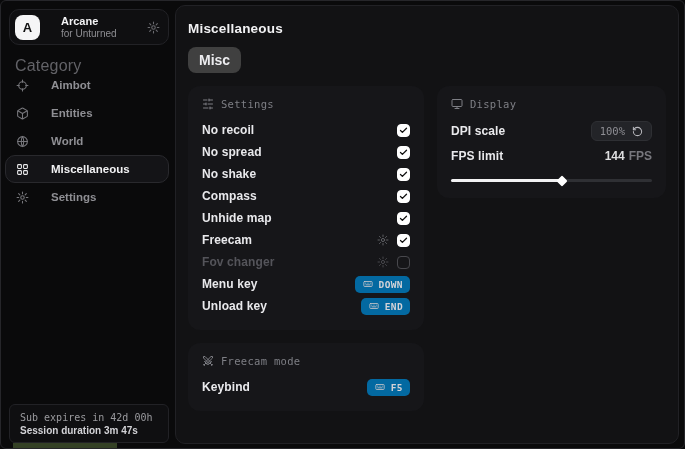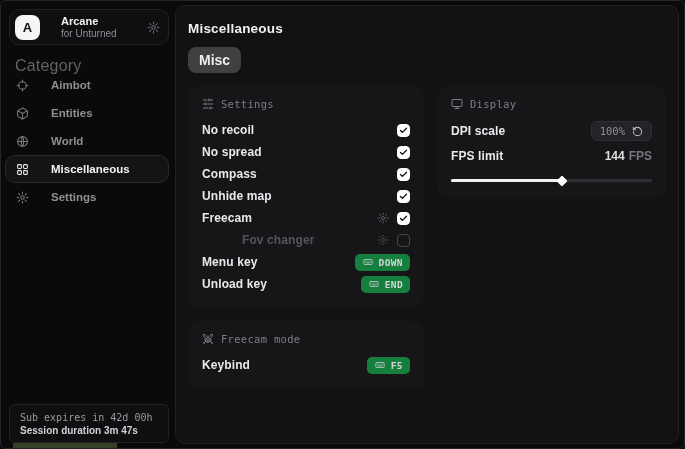--- a/index.html
+++ b/index.html
@@ -77,39 +77,39 @@
   }
   .card + .card { margin-top:13px; }
   .card-head {
     display:flex; align-items:center; gap:7px; margin:1px 0 9px;
     font-family:"DejaVu Sans Mono",monospace; font-size:10.5px;
     color:#7e7f85; letter-spacing:.3px;
   }
   .card-head .icon { display:flex; color:#7e7f85; }
   .row { height:22px; display:flex; align-items:center; justify-content:space-between; }
   .row-label { font-size:12px; font-weight:700; color:#e9e9ec; letter-spacing:.1px; }
-  .row.dim .row-label { color:#54545a;margin-left:40px; }
+  .row.dim .row-label { color:#54545a; }
   .row-right { display:flex; align-items:center; gap:8px; }
   .row-gear { display:flex; color:#5f6065; cursor:pointer; }
   .row.dim .row-gear { color:#47474c; }
 
   .checkbox {
     width:13px; height:13px; border-radius:4px;
     border:1.5px solid #48484d; background:transparent;
     display:flex; align-items:center; justify-content:center; cursor:pointer;
   }
   .checkbox svg { display:none; }
   .checkbox.checked { background:#ffffff; border-color:#ffffff; }
   .checkbox.checked svg { display:block; }
 
   .swatch { width:13px; height:13px; border-radius:3px; background:#ffffff; cursor:pointer; }
 
   .keybadge {
     display:inline-flex; align-items:center; gap:5px;
-    background:#15803d; border-radius:5px; padding:3px 7px; cursor:pointer;
+    background:#0369a1; border-radius:5px; padding:3px 7px; cursor:pointer;
     font-family:"DejaVu Sans Mono",monospace; font-size:9.5px; font-weight:700;
     color:#d2d2d7; letter-spacing:.4px;text-align:right;
   }
   .keybadge .icon { display:flex; color:#c4c4c9; }
 
   .dpi-badge {
     display:inline-flex; align-items:center; gap:7px;
     background:#232428; border:1px solid #2e2f33; border-radius:6px;
     padding:2px 8px; height:20px; cursor:pointer;
     font-family:"DejaVu Sans Mono",monospace; font-size:10.5px; color:#8f8f95;
@@ -240,20 +240,30 @@
             <div class="row-right">
               <span class="checkbox checked">
                   <svg width="9" height="9" viewBox="0 0 24 24" fill="none" stroke="#111" stroke-width="3.5" stroke-linecap="round" stroke-linejoin="round">
                     <path d="M20 6L9 17l-5-5"></path>
                   </svg>
                 </span>
             </div>
           </div>
           <div class="row">
             <span class="row-label">No spread</span>
+            <div class="row-right">
+              <span class="checkbox checked">
+                  <svg width="9" height="9" viewBox="0 0 24 24" fill="none" stroke="#111" stroke-width="3.5" stroke-linecap="round" stroke-linejoin="round">
+                    <path d="M20 6L9 17l-5-5"></path>
+                  </svg>
+                </span>
+            </div>
+          </div>
+          <div class="row">
+            <span class="row-label">No shake</span>
             <div class="row-right">
               <span class="checkbox checked">
                   <svg width="9" height="9" viewBox="0 0 24 24" fill="none" stroke="#111" stroke-width="3.5" stroke-linecap="round" stroke-linejoin="round">
                     <path d="M20 6L9 17l-5-5"></path>
                   </svg>
                 </span>
             </div>
           </div>
           <div class="row">
             <span class="row-label">Compass</span>

